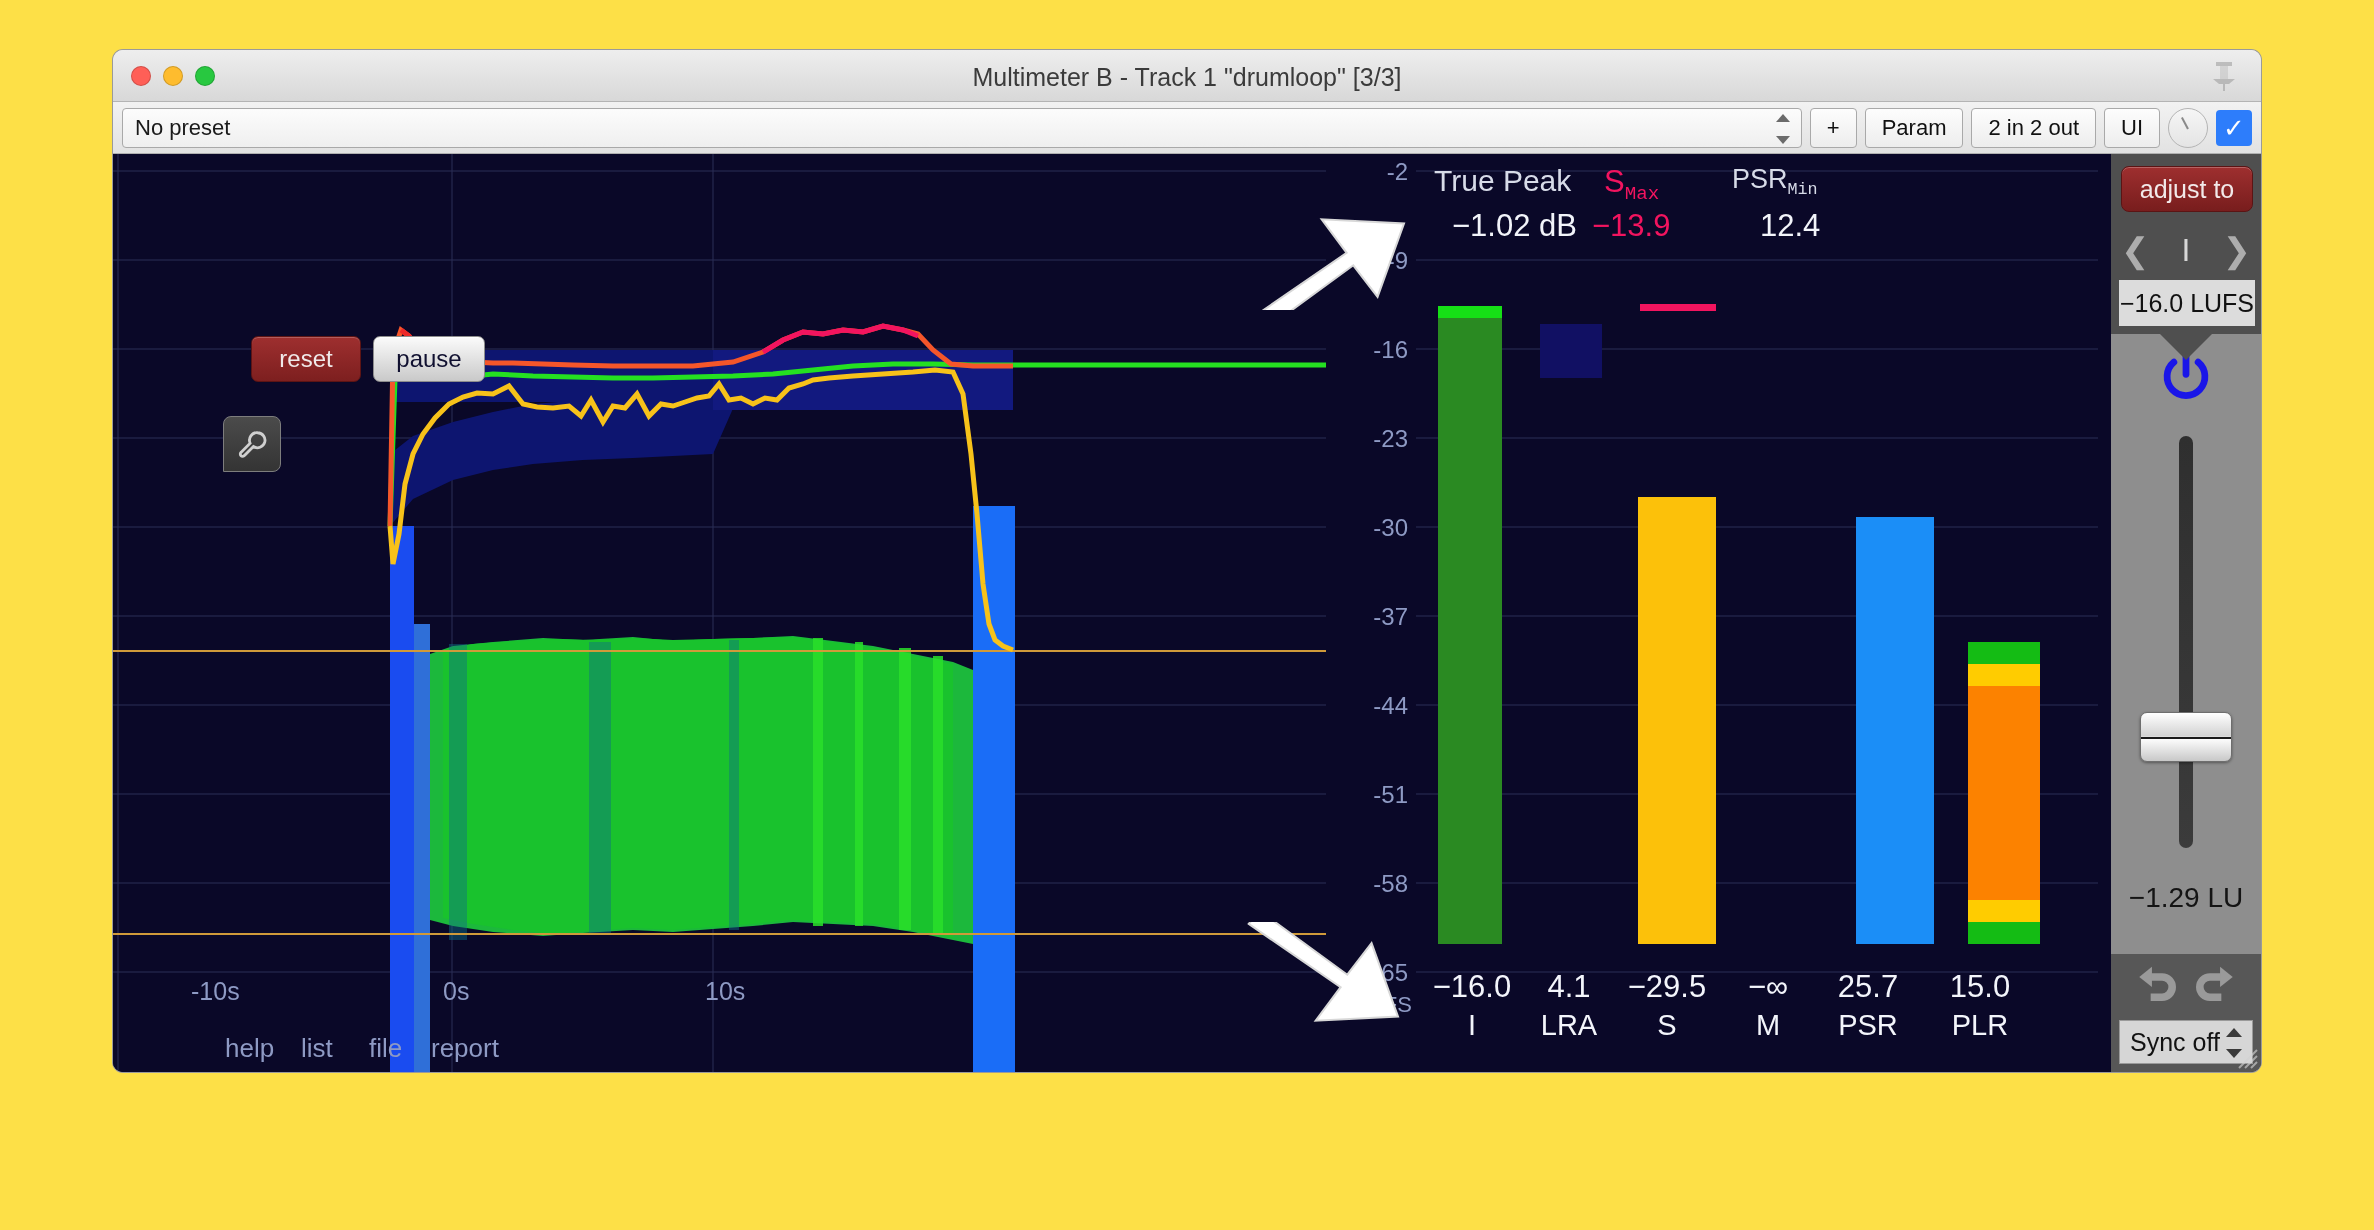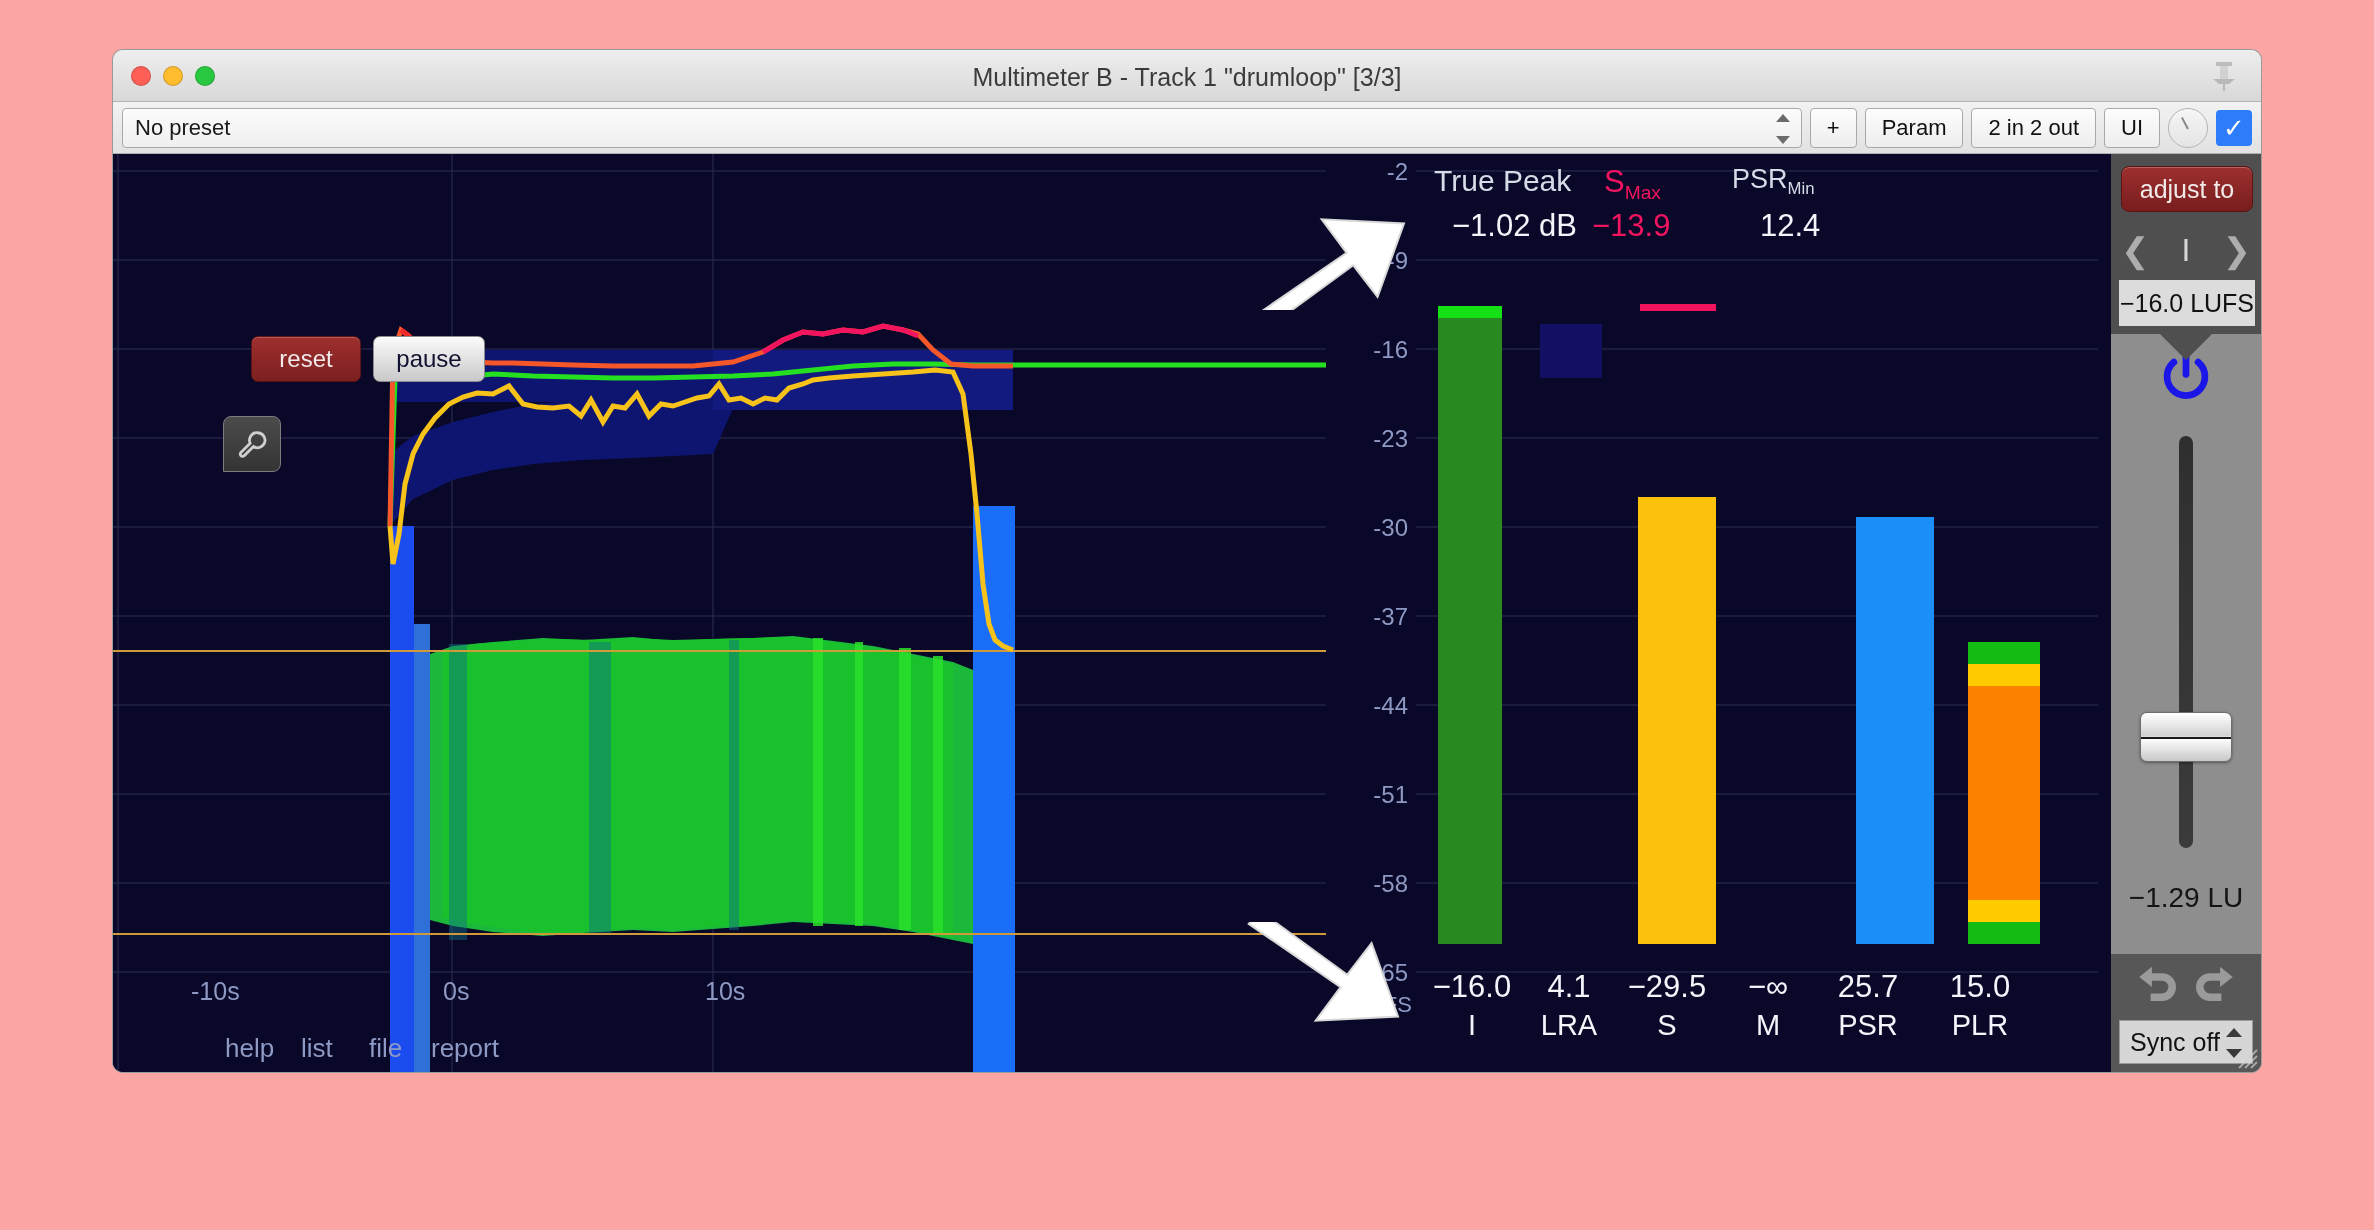--- a/index.html
+++ b/index.html
@@ -1,21 +1,21 @@
 <!DOCTYPE html>
 <html><head>
 <meta charset="utf-8">
 <style>
   * { box-sizing: border-box; margin: 0; padding: 0; }
   html, body {
     width: 2374px; height: 1230px;
     background: #000; overflow: hidden;
     font-family: "Liberation Sans", sans-serif;
   }
-  #root { position: relative; width: 2374px; height: 1230px; background:#fca5a5; }
+  #root { position: relative; width: 2374px; height: 1230px; background:#fde047; }
 
   
   .window {
     position: absolute; left: 113px; top: 50px;
     width: 2148px; height: 1022px;
     background: #ececec;
     border-radius: 10px;
     box-shadow: 0 0 0 1px #9a9a9a;
     overflow: hidden;
   }
@@ -109,21 +109,21 @@
   .bar  { position:absolute; bottom:128px; }
   .sbox { position:absolute; background:#111063; }
   .smax-line { position:absolute; height:7px; background:#f2145f; }
   .toprow { position:absolute; top:10px; left:0; width:100%; height:92px; }
   .tp-title { position:absolute; font-size:30px; color:#d7dbe8; }
   .tp-val   { position:absolute; font-size:31px; color:#f2f4fa; }
   .smax-t   { position:absolute; font-size:31px; color:#f2145f; }
   .smax-v   { position:absolute; font-size:31px; color:#f2145f; }
   .psr-t    { position:absolute; font-size:27px; color:#d7dbe8; }
   .psr-v    { position:absolute; font-size:31px; color:#f2f4fa; }
-  sub { font-size:.62em; }
+  sub { font-size:.62em;font-family:Liberation Mono, monospace; }
 
   
   .numrow { position:absolute; bottom:6px; left:0; width:100%; height:116px; }
   .numcell{ position:absolute; text-align:center; }
   .numcell .v { font-size:31px; color:#f3f5fb; line-height:38px; }
   .numcell .k { font-size:29px; color:#f3f5fb; line-height:38px; }
 
   
   .bottommenu { position:absolute; left:0; bottom:8px; width:1213px; height:48px; }
   .bmi { position:absolute; font-size:26px; color:#8e9ac4; bottom:0; }

